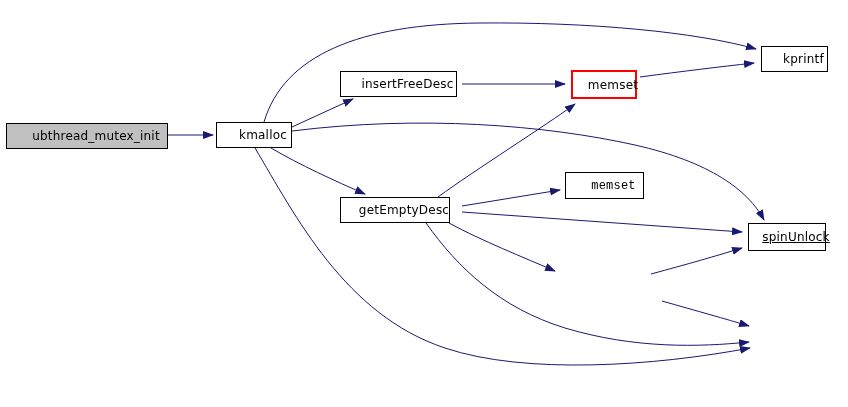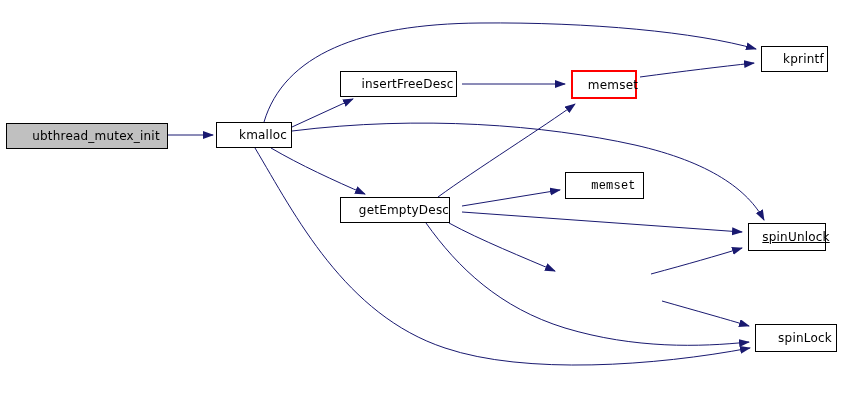--- a/index.html
+++ b/index.html
@@ -75,15 +75,14 @@
 
   <div class="node" style="left:761px;top:46px;width:67px;height:26px;">kprintf</div>
 
   <div class="node" style="left:340px;top:197px;width:110px;height:26px;">getEmptyDesc</div>
 
   <div class="node" style="left:565px;top:172px;width:79px;height:27px;font-family:Liberation Mono, monospace;">memset</div>
 
   <div class="node" style="left:748px;top:223px;width:78px;height:28px;text-decoration:underline;">spinUnlock</div>
 
 
-  <div class="node" style="left:755px;top:324px;width:82px;height:28px;">spinLock</div>
 
 </div>
 
 </body></html>

